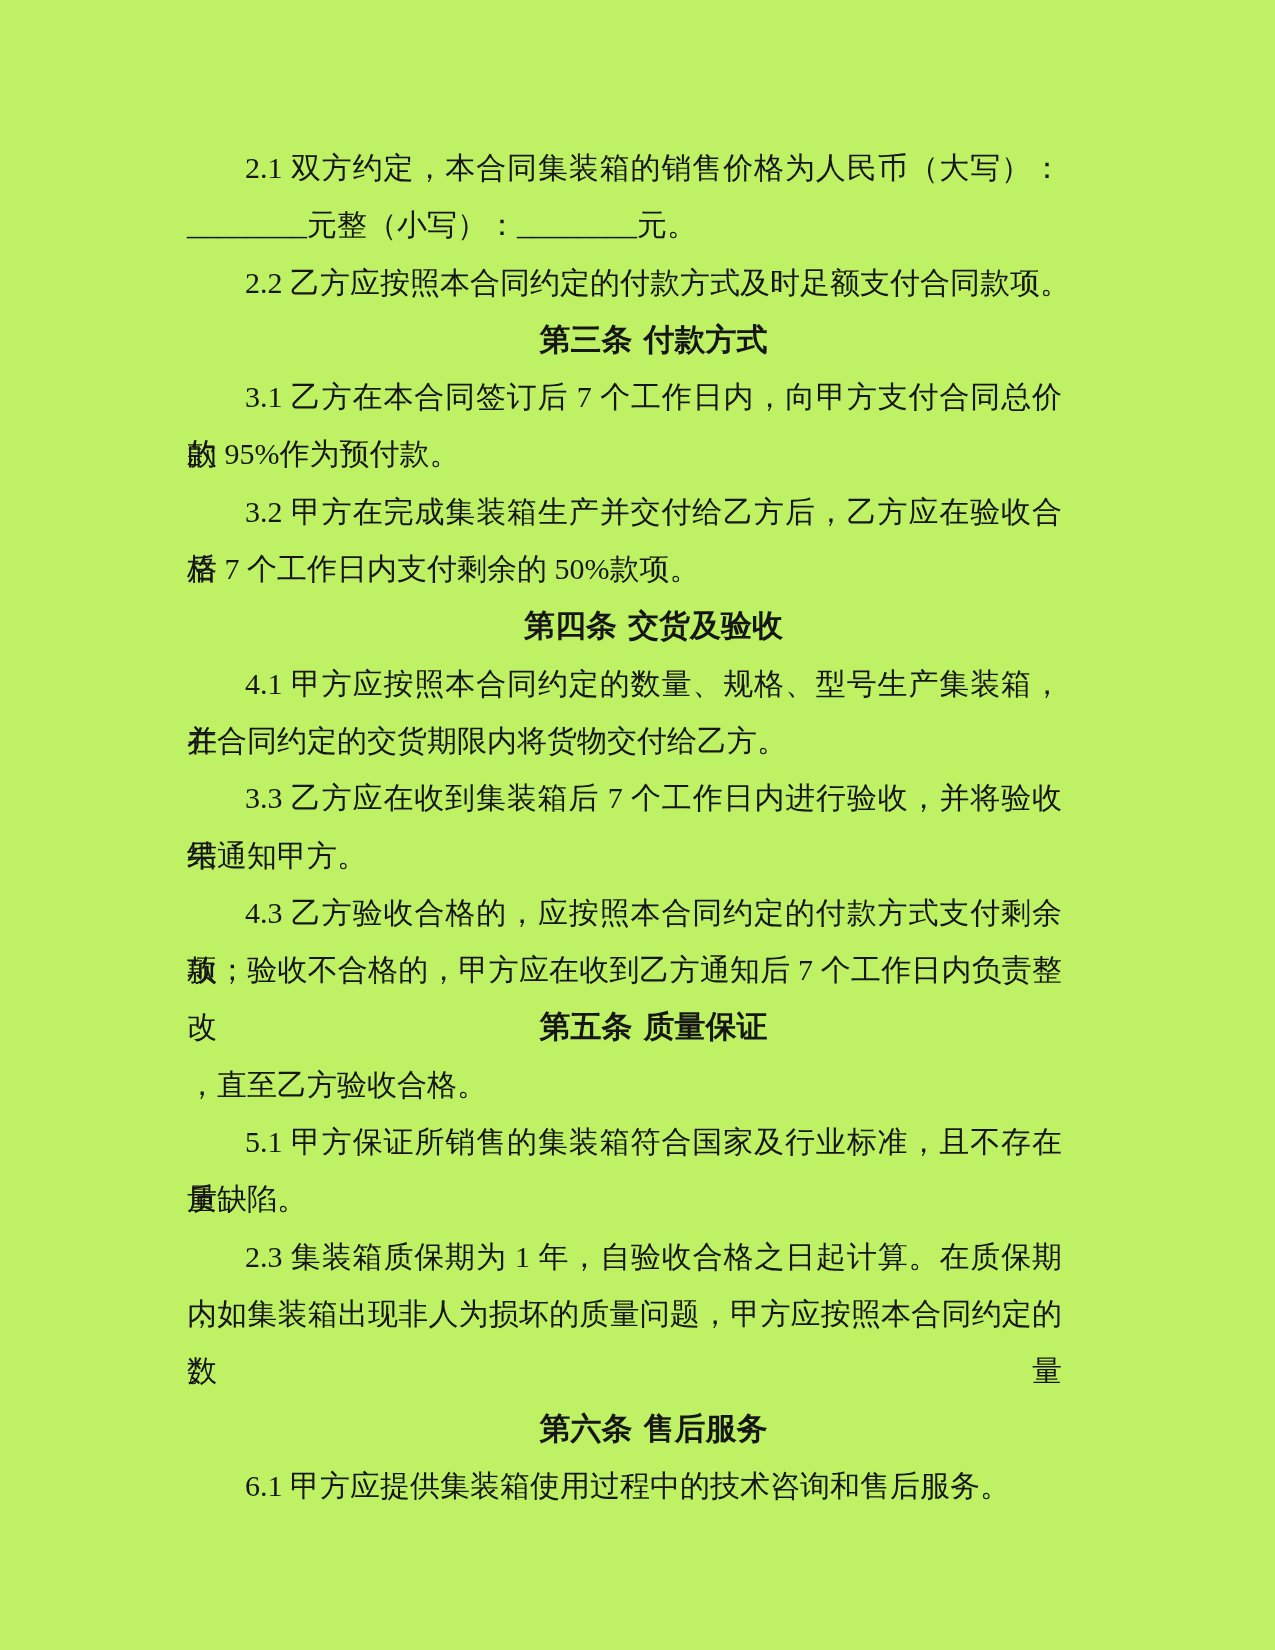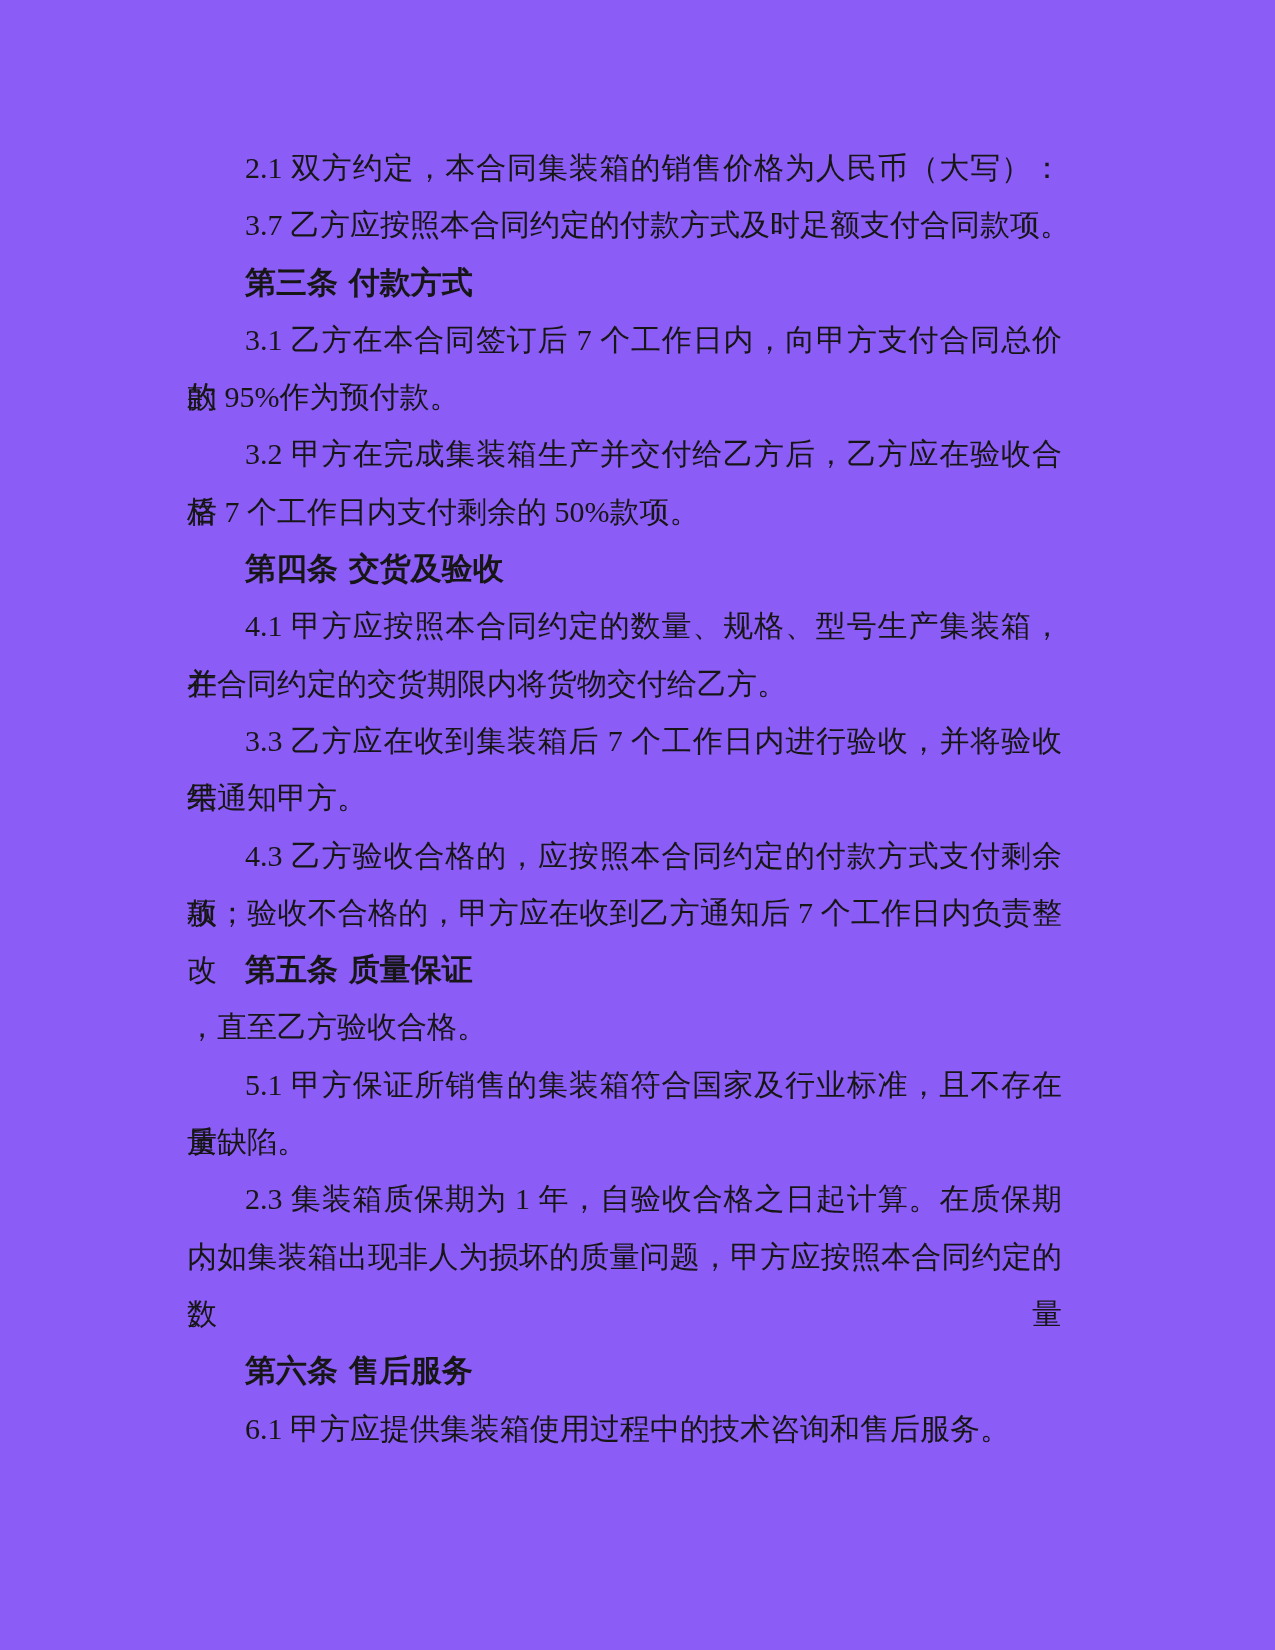--- a/index.html
+++ b/index.html
@@ -1,20 +1,20 @@
 <!DOCTYPE html>
 <html><head>
 <meta charset="utf-8">
 <style>
   html, body { margin: 0; padding: 0; background: #ffffff; }
   .page {
     position: relative;
     width: 1275px;
     height: 1650px;
-    background: #8b5cf6;
+    background: #bef264;
     overflow: hidden;
   }
   .content {
     position: absolute;
     left: 187px;
     top: 139px;
     width: 875px;
     color: #161616;
     font-family: "Liberation Serif", "DejaVu Serif", serif;
     font-size: 30px;
@@ -30,29 +30,31 @@
     text-align: justify;
     text-align-last: justify;
   }
   .line.indent {
     text-indent: 58px;
   }
   .line.heading {
     font-family: "DejaVu Sans", "Liberation Sans", sans-serif;
     font-weight: 700;
     font-size: 31px;
+    text-align: center;
   }
 </style>
 </head>
 <body>
 
 <div class="page">
   <div class="content" id="contract-text-block">
       <div class="line indent justify">2.1 双方约定，本合同集装箱的销售价格为人民币（大写）：</div>
-      <div class="line indent">3.7 乙方应按照本合同约定的付款方式及时足额支付合同款项。</div>
+      <div class="line">________元整（小写）：________元。</div>
+      <div class="line indent">2.2 乙方应按照本合同约定的付款方式及时足额支付合同款项。</div>
       <div class="line heading indent">第三条 付款方式</div>
       <div class="line indent justify">3.1 乙方在本合同签订后 7 个工作日内，向甲方支付合同总价款</div>
       <div class="line">的 95%作为预付款。</div>
       <div class="line indent justify">3.2 甲方在完成集装箱生产并交付给乙方后，乙方应在验收合格</div>
       <div class="line">后 7 个工作日内支付剩余的 50%款项。</div>
       <div class="line heading indent">第四条 交货及验收</div>
       <div class="line indent justify">4.1 甲方应按照本合同约定的数量、规格、型号生产集装箱，并</div>
       <div class="line">在合同约定的交货期限内将货物交付给乙方。</div>
       <div class="line indent justify">3.3 乙方应在收到集装箱后 7 个工作日内进行验收，并将验收结</div>
       <div class="line">果通知甲方。</div>

